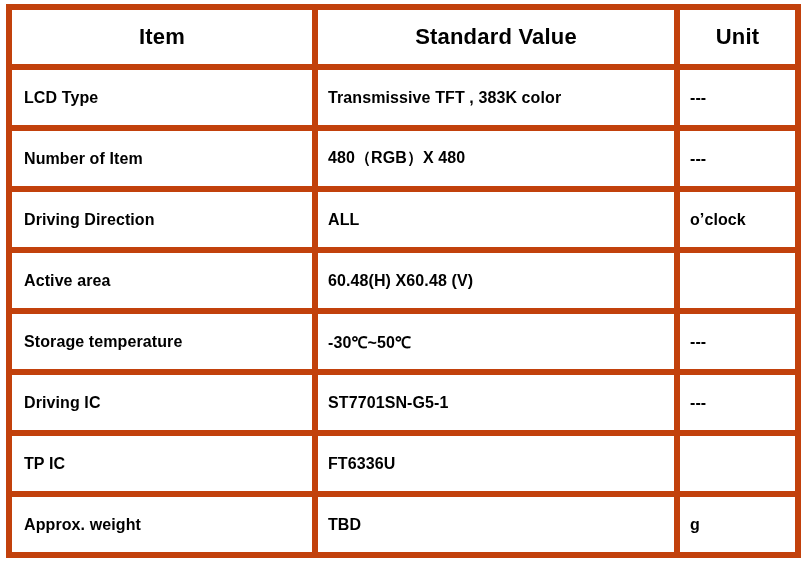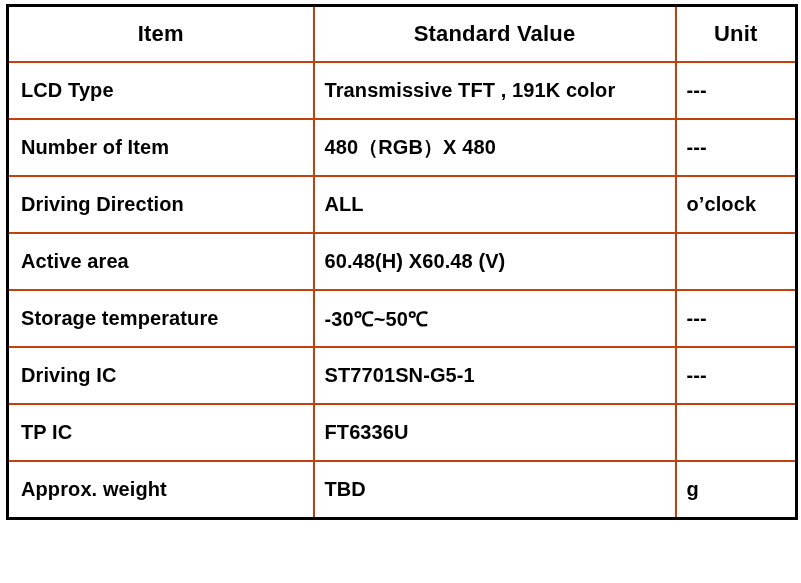--- a/index.html
+++ b/index.html
@@ -24,33 +24,33 @@
     table-layout: fixed;
     width: 789px;
     border: 3px solid #000000;
   }
   table.spec-table col.c-item   { width: 306px; }
   table.spec-table col.c-value  { width: 362px; }
   table.spec-table col.c-unit   { width: 121px; }
 
   table.spec-table th,
   table.spec-table td {
-    border: 2px solid #c2410c;
+    border: 6px solid #c2410c;
     vertical-align: middle;
     font-weight: bold;
   }
   table.spec-table thead th {
     text-align: center;
     font-size: 22px;
     height: 50px;
     padding: 2px 6px;
     letter-spacing: 0.2px;
   }
   table.spec-table tbody td {
-    font-size: 20px;
+    font-size: 16px;
     height: 51px;
     padding: 2px 10px;
     text-align: left;
     letter-spacing: 0.1px;
   }
   table.spec-table tbody td.cell-item {
     padding-left: 12px;
   }
   table.spec-table tbody td.cell-value {
     padding-left: 10px;
@@ -72,21 +72,21 @@
     <thead>
       <tr>
         <th>Item</th>
         <th>Standard Value</th>
         <th>Unit</th>
       </tr>
     </thead>
     <tbody>
       <tr>
         <td class="cell-item">LCD Type</td>
-        <td class="cell-value">Transmissive TFT , 191K color</td>
+        <td class="cell-value">Transmissive TFT , 383K color</td>
         <td class="cell-unit">---</td>
       </tr>
       <tr>
         <td class="cell-item">Number of Item</td>
         <td class="cell-value">480（RGB）X 480</td>
         <td class="cell-unit">---</td>
       </tr>
       <tr>
         <td class="cell-item">Driving Direction</td>
         <td class="cell-value">ALL</td>

